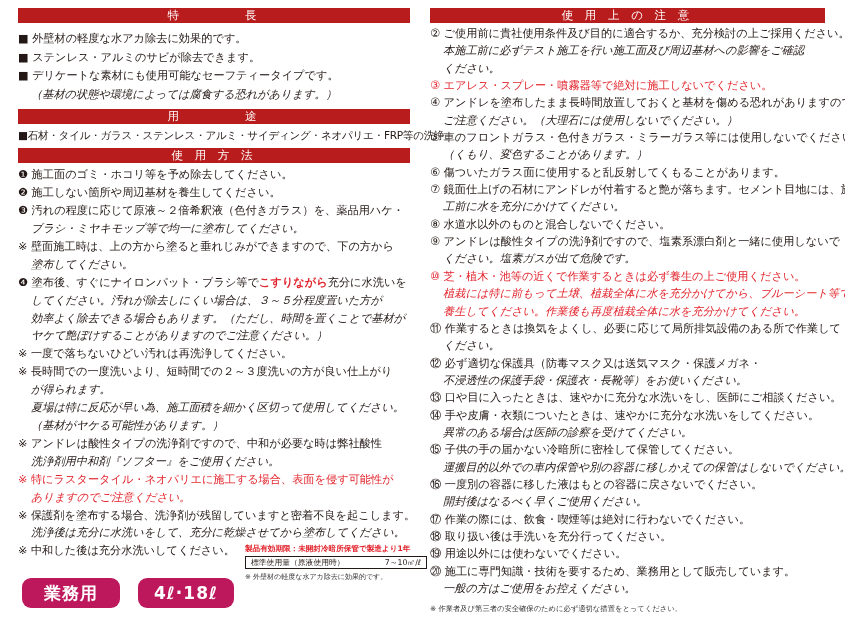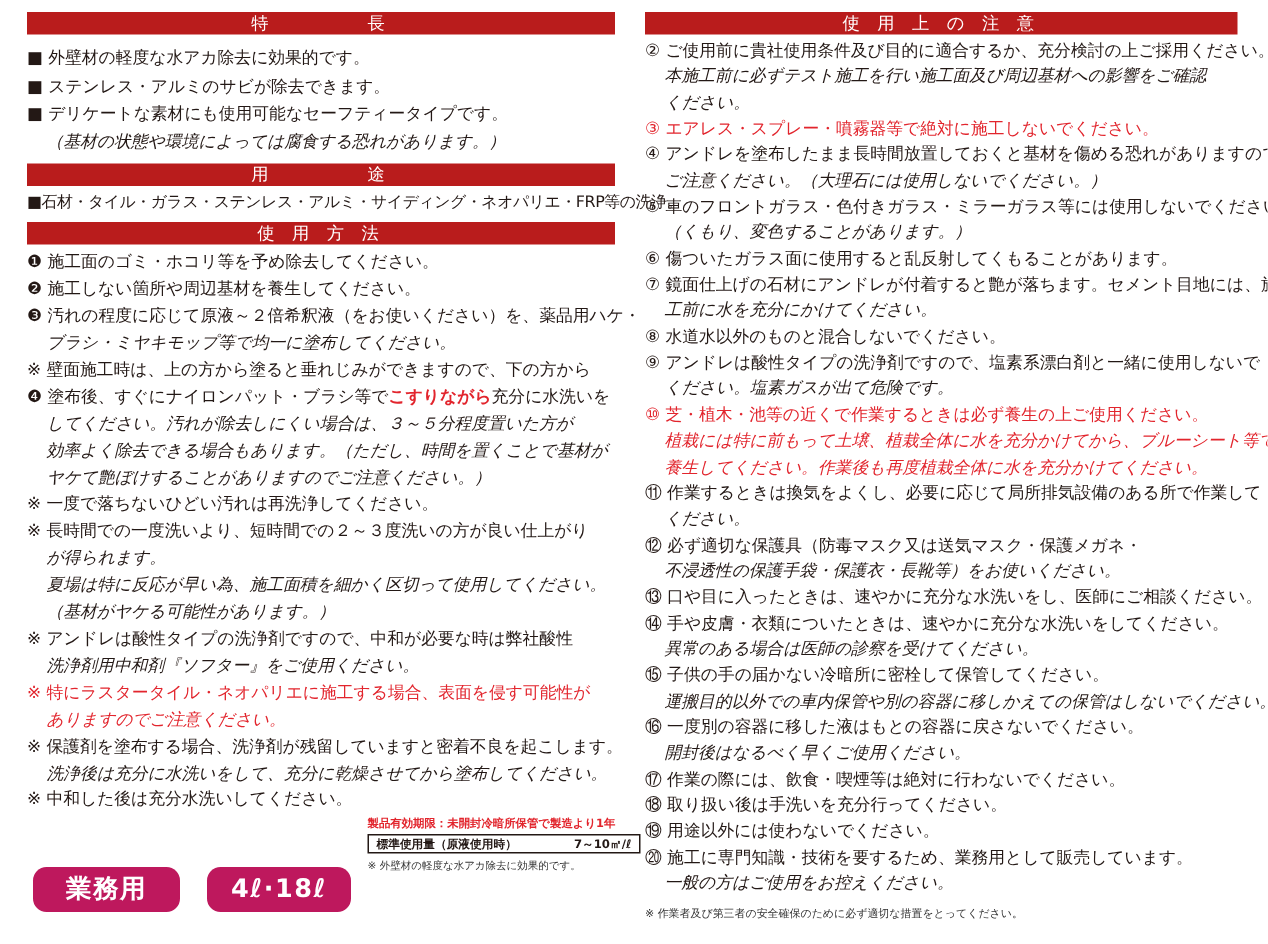--- a/index.html
+++ b/index.html
@@ -45,21 +45,21 @@
     font-weight: bold;
     margin-top: 29px;
   }
   .badge-business { left: 22px; top: 549px; width: 98px; height: 30px; line-height: 30px; font-size: 17px; letter-spacing: 1px; }
   .badge-volume { left: 138px; top: 549px; width: 96px; height: 30px; line-height: 30px; font-size: 17px; letter-spacing: 1px; }
 
   .expiry { position: absolute; left: 245px; top: 544px; font-size: 7.6px; color: #e2252d; white-space: nowrap; font-weight: bold; }
   .usage-box {
     position: absolute; left: 245px; top: 556px; width: 182px; height: 13px;
     border: 1px solid #231815; font-size: 7.8px; line-height: 11px; padding: 0 5px;
-    display: flex; justify-content: space-between; white-space: nowrap; font-weight: bold;
+    display: flex; justify-content: space-between; white-space: nowrap;
   }
   .usage-note { position: absolute; left: 245px; top: 572px; font-size: 7px; color: #333; white-space: nowrap; }
 </style>
 </head>
 <body>
 
 <div class="col-left">
   <div class="section-head">特　　　　長</div>
   <div class="features">
     <div class="line">■ 外壁材の軽度な水アカ除去に効果的です。</div>
@@ -70,23 +70,24 @@
 
   <div class="section-head">用　　　　途</div>
   <div class="uses">
     <div class="line">■石材・タイル・ガラス・ステンレス・アルミ・サイディング・ネオパリエ・FRP等の洗浄。</div>
   </div>
 
   <div class="section-head">使 用 方 法</div>
   <div class="howto">
     <div class="line">❶ 施工面のゴミ・ホコリ等を予め除去してください。</div>
     <div class="line">❷ 施工しない箇所や周辺基材を養生してください。</div>
-    <div class="line">❸ 汚れの程度に応じて原液～２倍希釈液（をお使いください）を、薬品用ハケ・</div>
+    <div class="line">❸ 汚れの程度に応じて原液～２倍希釈液（色付きガラス）を、薬品用ハケ・</div>
     <div class="line indent">ブラシ・ミヤキモップ等で均一に塗布してください。</div>
     <div class="line">※ 壁面施工時は、上の方から塗ると垂れじみができますので、下の方から</div>
+    <div class="line indent">塗布してください。</div>
     <div class="line"><span>❹ 塗布後、すぐにナイロンパット・ブラシ等で</span><span class="redbold">こすりながら</span><span>充分に水洗いを</span></div>
     <div class="line indent">してください。汚れが除去しにくい場合は、３～５分程度置いた方が</div>
     <div class="line indent">効率よく除去できる場合もあります。（ただし、時間を置くことで基材が</div>
     <div class="line indent">ヤケて艶ぼけすることがありますのでご注意ください。）</div>
     <div class="line">※ 一度で落ちないひどい汚れは再洗浄してください。</div>
     <div class="line">※ 長時間での一度洗いより、短時間での２～３度洗いの方が良い仕上がり</div>
     <div class="line indent">が得られます。</div>
     <div class="line indent">夏場は特に反応が早い為、施工面積を細かく区切って使用してください。</div>
     <div class="line indent">（基材がヤケる可能性があります。）</div>
     <div class="line">※ アンドレは酸性タイプの洗浄剤ですので、中和が必要な時は弊社酸性</div>

